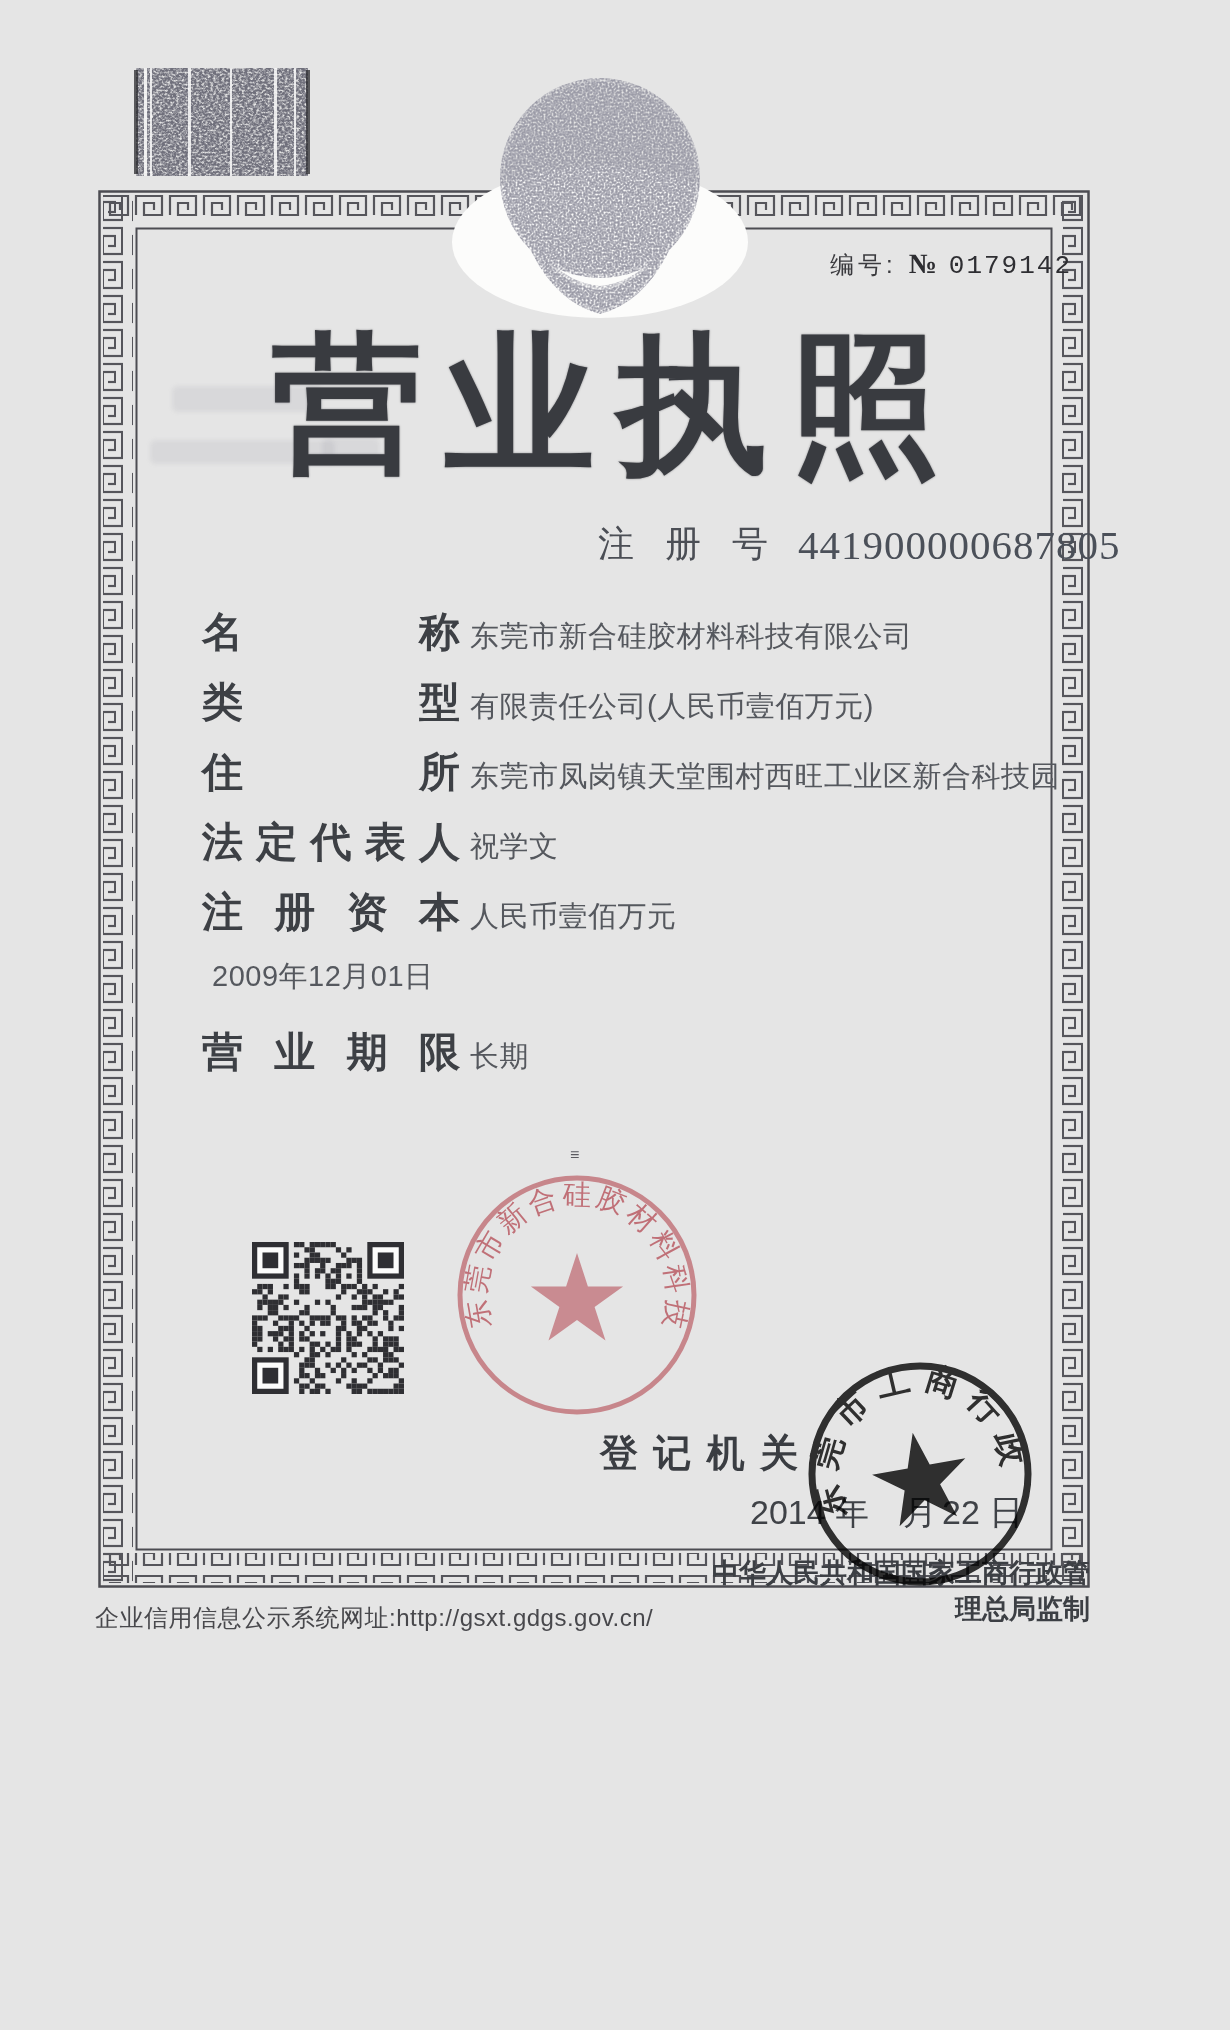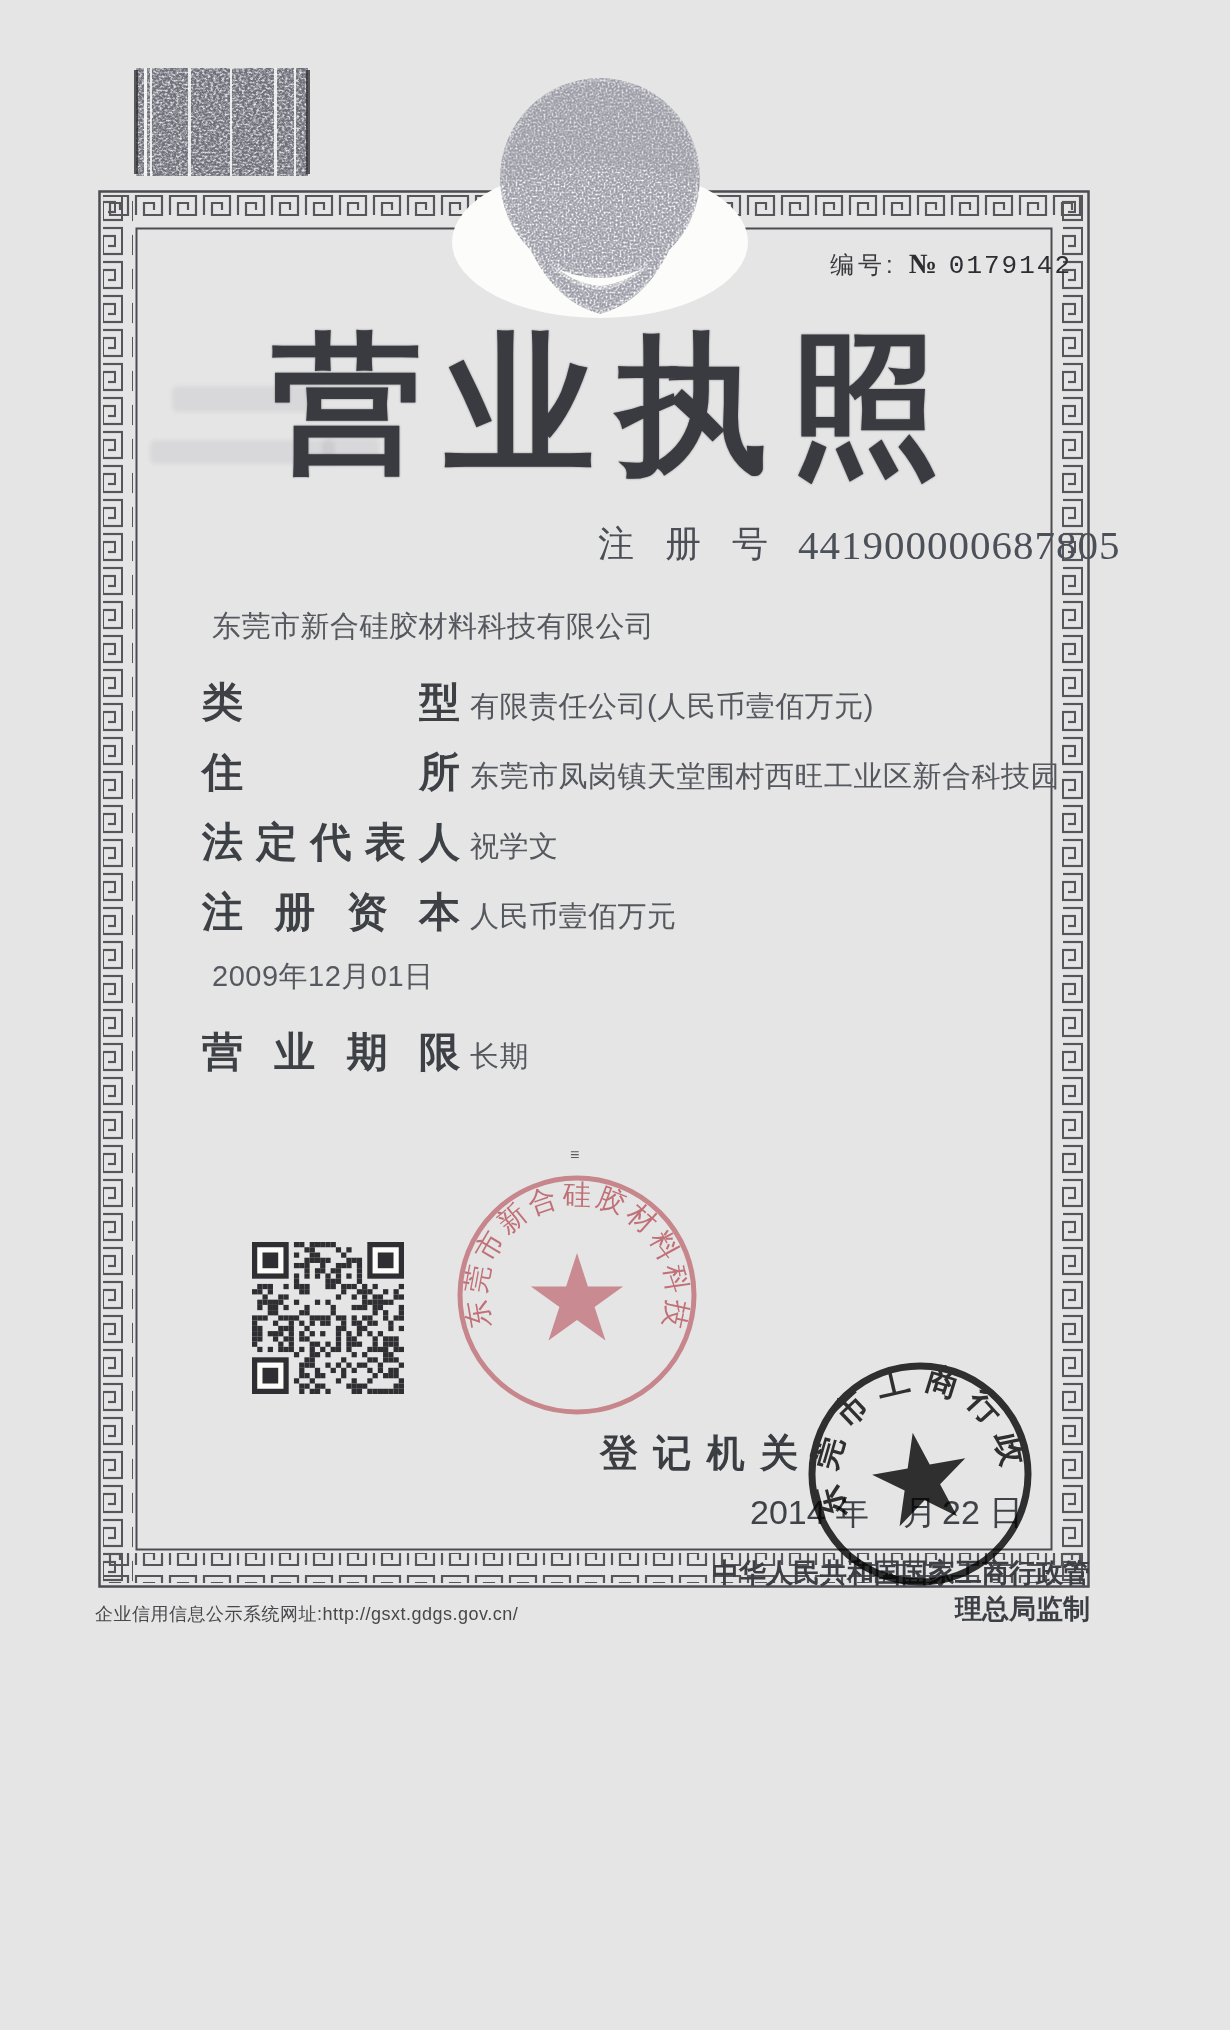--- a/index.html
+++ b/index.html
@@ -50,21 +50,21 @@
   .seal-red{left:450px;top:1168px;width:254px;height:254px;z-index:6;opacity:.85;}
   .seal-black{left:800px;top:1354px;width:240px;height:240px;z-index:7;opacity:.93;transform:rotate(-10deg);}
 
   
   .registry{position:absolute;left:600px;top:1428px;width:198px;z-index:5;
             font-size:38px;font-weight:600;color:#3a3d42;text-align:justify;text-align-last:justify;}
   .dpart{position:absolute;top:1490px;font-size:34px;color:#3f4247;z-index:5;}
   .d-year{left:750px;} .d-month{left:903px;} .d-day{left:942px;}
 
   
-  .footer-left{position:absolute;left:95px;top:1602px;font-size:18px;color:#48484c;z-index:4;letter-spacing:.5px;}
+  .footer-left{position:absolute;left:95px;top:1602px;font-size:24px;color:#48484c;z-index:4;letter-spacing:.5px;}
   .footer-right{position:absolute;left:688px;top:1555px;width:402px;text-align:right;
                 font-size:27px;font-weight:600;color:#3c3f44;z-index:4;}
 
   
   .smudge{position:absolute;background:rgba(110,110,125,.10);filter:blur(2px);border-radius:6px;z-index:0;}
   .sm1{left:172px;top:386px;width:150px;height:26px;}
   .sm2{left:150px;top:440px;width:185px;height:24px;}
   .sm3{left:322px;top:438px;width:58px;height:22px;}
   .mark{position:absolute;left:570px;top:1146px;font-size:16px;color:#5a5a60;z-index:4;letter-spacing:1px;}
 </style>
@@ -143,20 +143,21 @@
   </div>
 
   <div class="title">营业执照</div>
 
   <div class="regno">
     <span class="lbl">注册号</span>
     <span class="val">441900000687805</span>
   </div>
 
   <div class="row" style="top:608px">
+    <div class="label">名称</div>
     <div class="value">东莞市新合硅胶材料科技有限公司</div>
   </div>
   <div class="row" style="top:678px">
     <div class="label">类型</div>
     <div class="value">有限责任公司(人民币壹佰万元)</div>
   </div>
   <div class="row" style="top:748px">
     <div class="label">住所</div>
     <div class="value">东莞市凤岗镇天堂围村西旺工业区新合科技园</div>
   </div>

